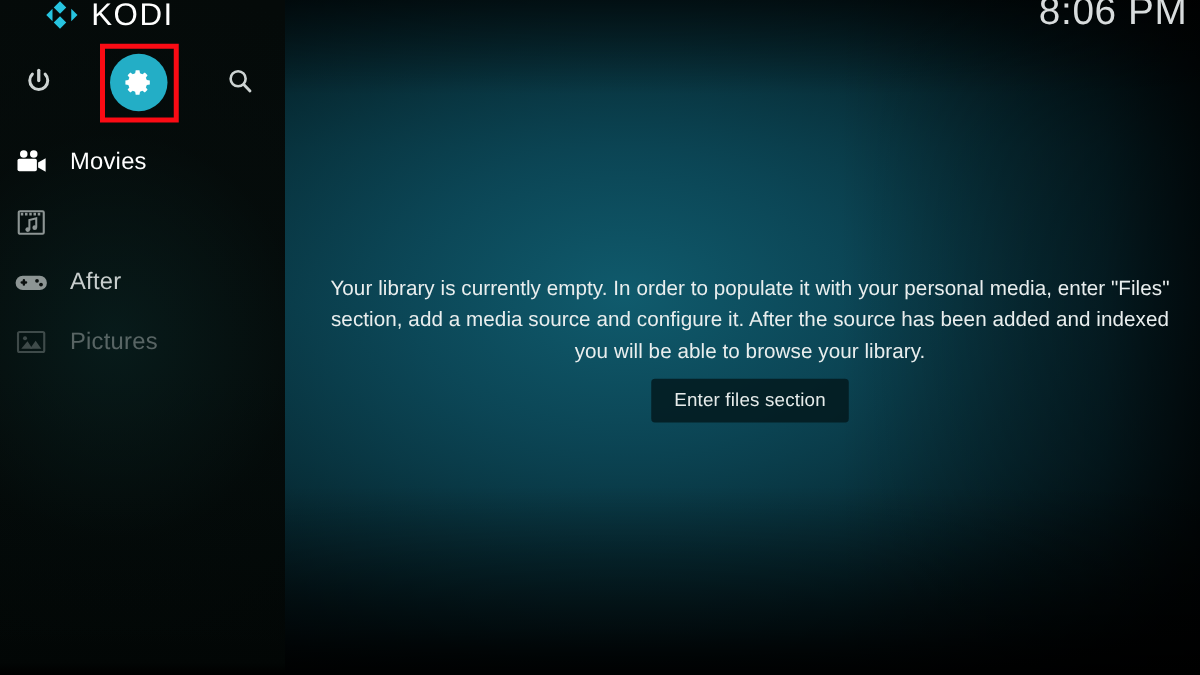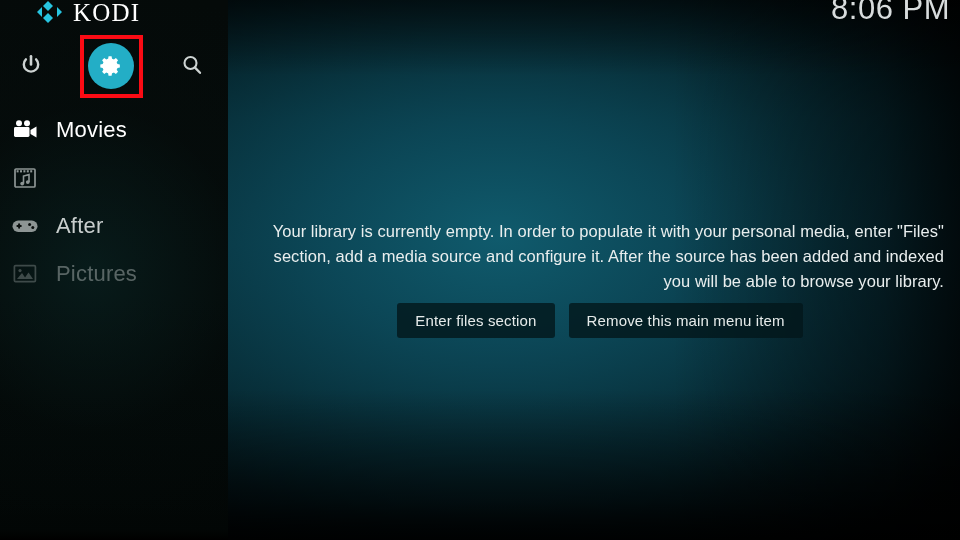--- a/index.html
+++ b/index.html
@@ -72,21 +72,20 @@
     align-items: center;
     gap: 9px;
   }
   #logo-mark { width: 30px; height: 26px; display: block; }
   #logo-text {
     color: #ffffff;
     font-size: 25px;
     letter-spacing: 1.2px;
     font-weight: 400;
     line-height: 1;
-    font-family: Liberation Serif, serif;
   }
 
   
   #clock {
     position: absolute;
     right: 10px; top: -9px;
     color: #d8dcdd;
     font-size: 31px;
     letter-spacing: 0.5px;
     font-weight: 300;
@@ -140,41 +139,41 @@
     min-width: 34px;
     height: 26px;
     display: flex;
     align-items: center;
     justify-content: center;
     color: #8d9594;
   }
   .menu-label {
     margin-left: 14px;
     color: #c8cecd;
-    font-size: 22px;
+    font-size: 19px;
     letter-spacing: 0.2px;
     white-space: nowrap;
   }
   .menu-item.focused .menu-icon { color: #ffffff; }
   .menu-item.focused .menu-label { color: #ffffff; }
   .menu-item.dim { opacity: 0.42; }
   #menu-fade {
     position: absolute;
     left: 0; bottom: 0;
     width: 228px; height: 40px;
     background: linear-gradient(180deg, rgba(2,6,5,0) 0%, rgba(2,6,5,0.92) 75%, rgba(0,0,0,1) 100%);
     pointer-events: none;
   }
 
   
   #empty-message {
     position: absolute;
     left: 256px; top: 219px;
     width: 688px;
-    text-align: right;
+    text-align: center;
     color: #e9eeee;
     font-size: 16.5px;
     line-height: 25px;
     letter-spacing: 0.05px;
   }
 
   
   #button-row {
     position: absolute;
     left: 256px; top: 303px;
@@ -303,16 +302,15 @@
       <span class="menu-label">Pictures</span>
     </div>
 
   </div>
   <div id="menu-fade"></div>
 
   <div id="empty-message">Your library is currently empty. In order to populate it with your personal media, enter "Files" section, add a media source and configure it. After the source has been added and indexed you will be able to browse your library.</div>
 
   <div id="button-row">
     <div class="action-button">Enter files section</div>
-    <div class="action-button">Remove this main menu item</div>
   </div>
 
 </div>
 
 </body></html>

